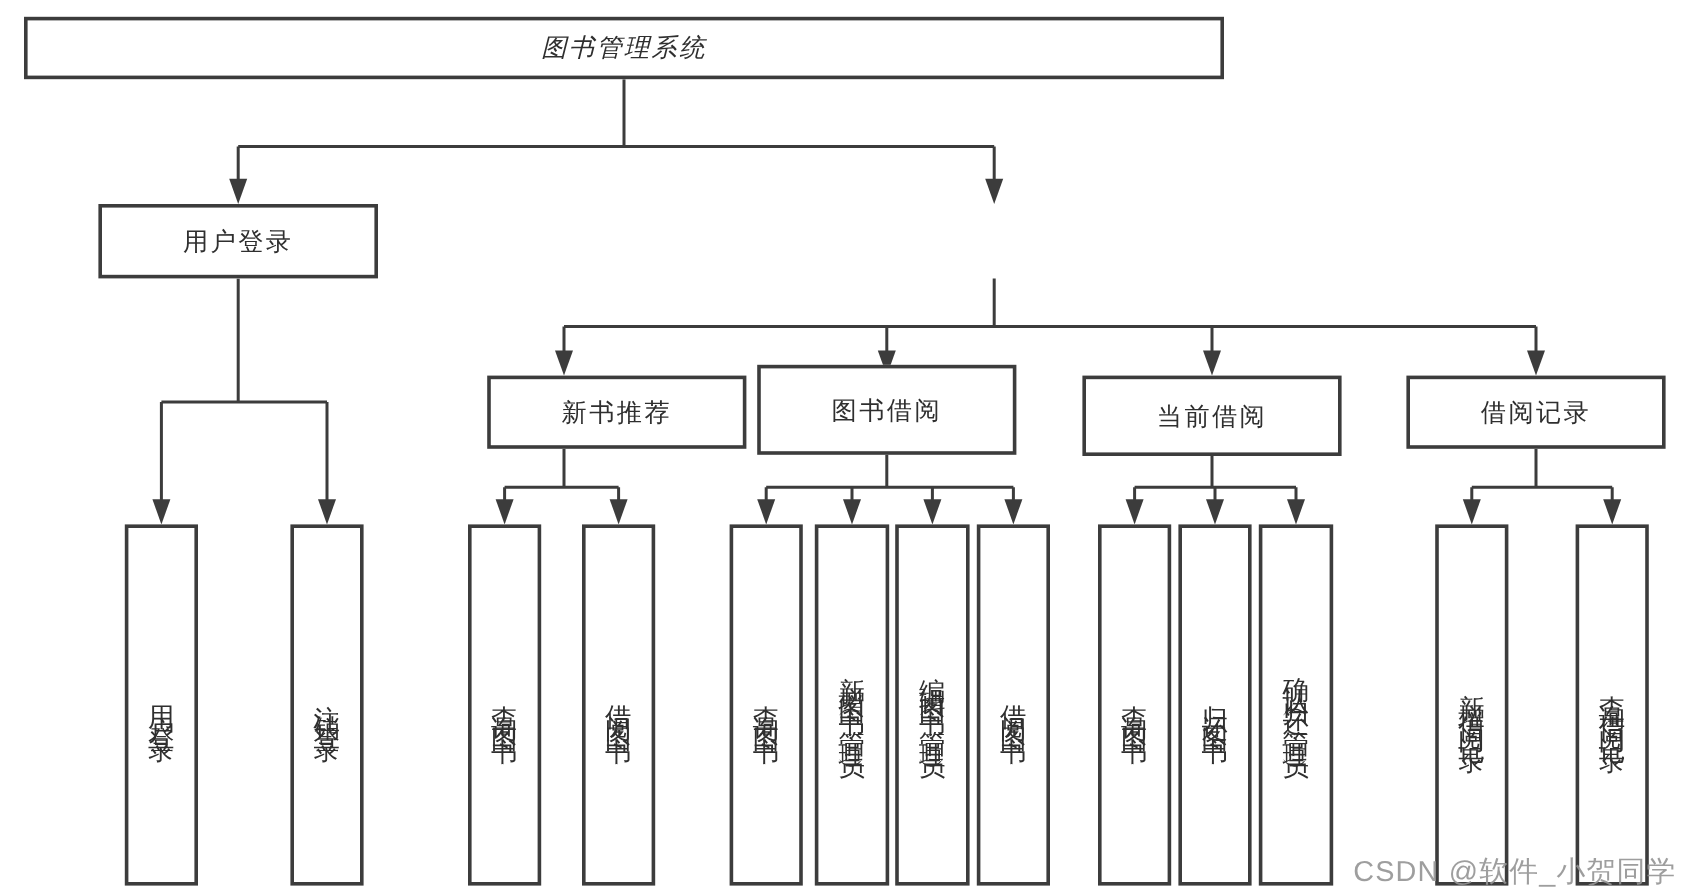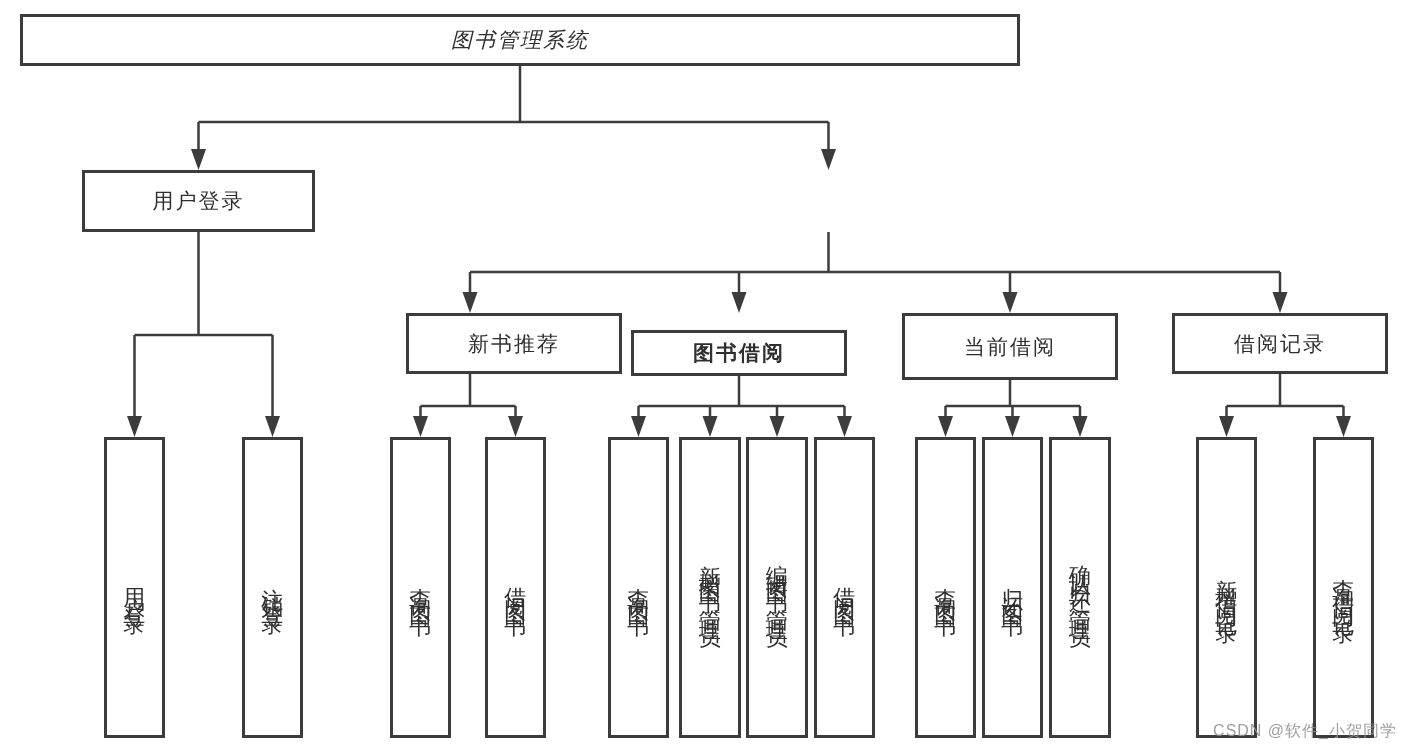--- a/index.html
+++ b/index.html
@@ -42,21 +42,21 @@
     text-orientation: mixed;
     font-size: 22px;
     letter-spacing: 9px;
     line-height: 1.25;
     white-space: nowrap;
   }
   .watermark {
     position: absolute;
     right: 8px;
     bottom: 5px;
-    font-size: 16px;
+    font-size: 24px;
     color: rgba(148, 148, 148, 0.9);
     letter-spacing: 1px;
     z-index: 2;
     pointer-events: none;
   }
 </style>
 </head>
 <body>
 
 <div class="stage">
@@ -92,21 +92,21 @@
       <polygon points="1219,416 1234,416 1226.5,437"></polygon>
       <polygon points="1336,416 1351,416 1343.5,437"></polygon>
     </g>
   </svg>
 
   <div class="node h" style="left:20px; top:14px; width:1000px; height:52px;font-style:italic;">图书管理系统</div>
 
   <div class="node h" style="left:82px; top:170px; width:233px; height:62px;">用户登录</div>
 
   <div class="node h" style="left:362px; top:313px; width:216px; height:61px;margin-left:44px;">新书推荐</div>
-  <div class="node h" style="left:631px; top:330px; width:216px; height:46px;font-weight:bold;">图书借阅</div>
+  <div class="node h" style="left:631px; top:304px; width:216px; height:75px;">图书借阅</div>
   <div class="node h" style="left:902px; top:313px; width:216px; height:67px;">当前借阅</div>
   <div class="node h" style="left:1172px; top:313px; width:216px; height:61px;">借阅记录</div>
 
   <div class="node v" style="left:104px; top:437px; width:61px; height:301px;">
     <span>用户登录</span>
   </div>
   <div class="node v" style="left:242px; top:437px; width:61px; height:301px;">
     <span>注销登录</span>
   </div>
 

